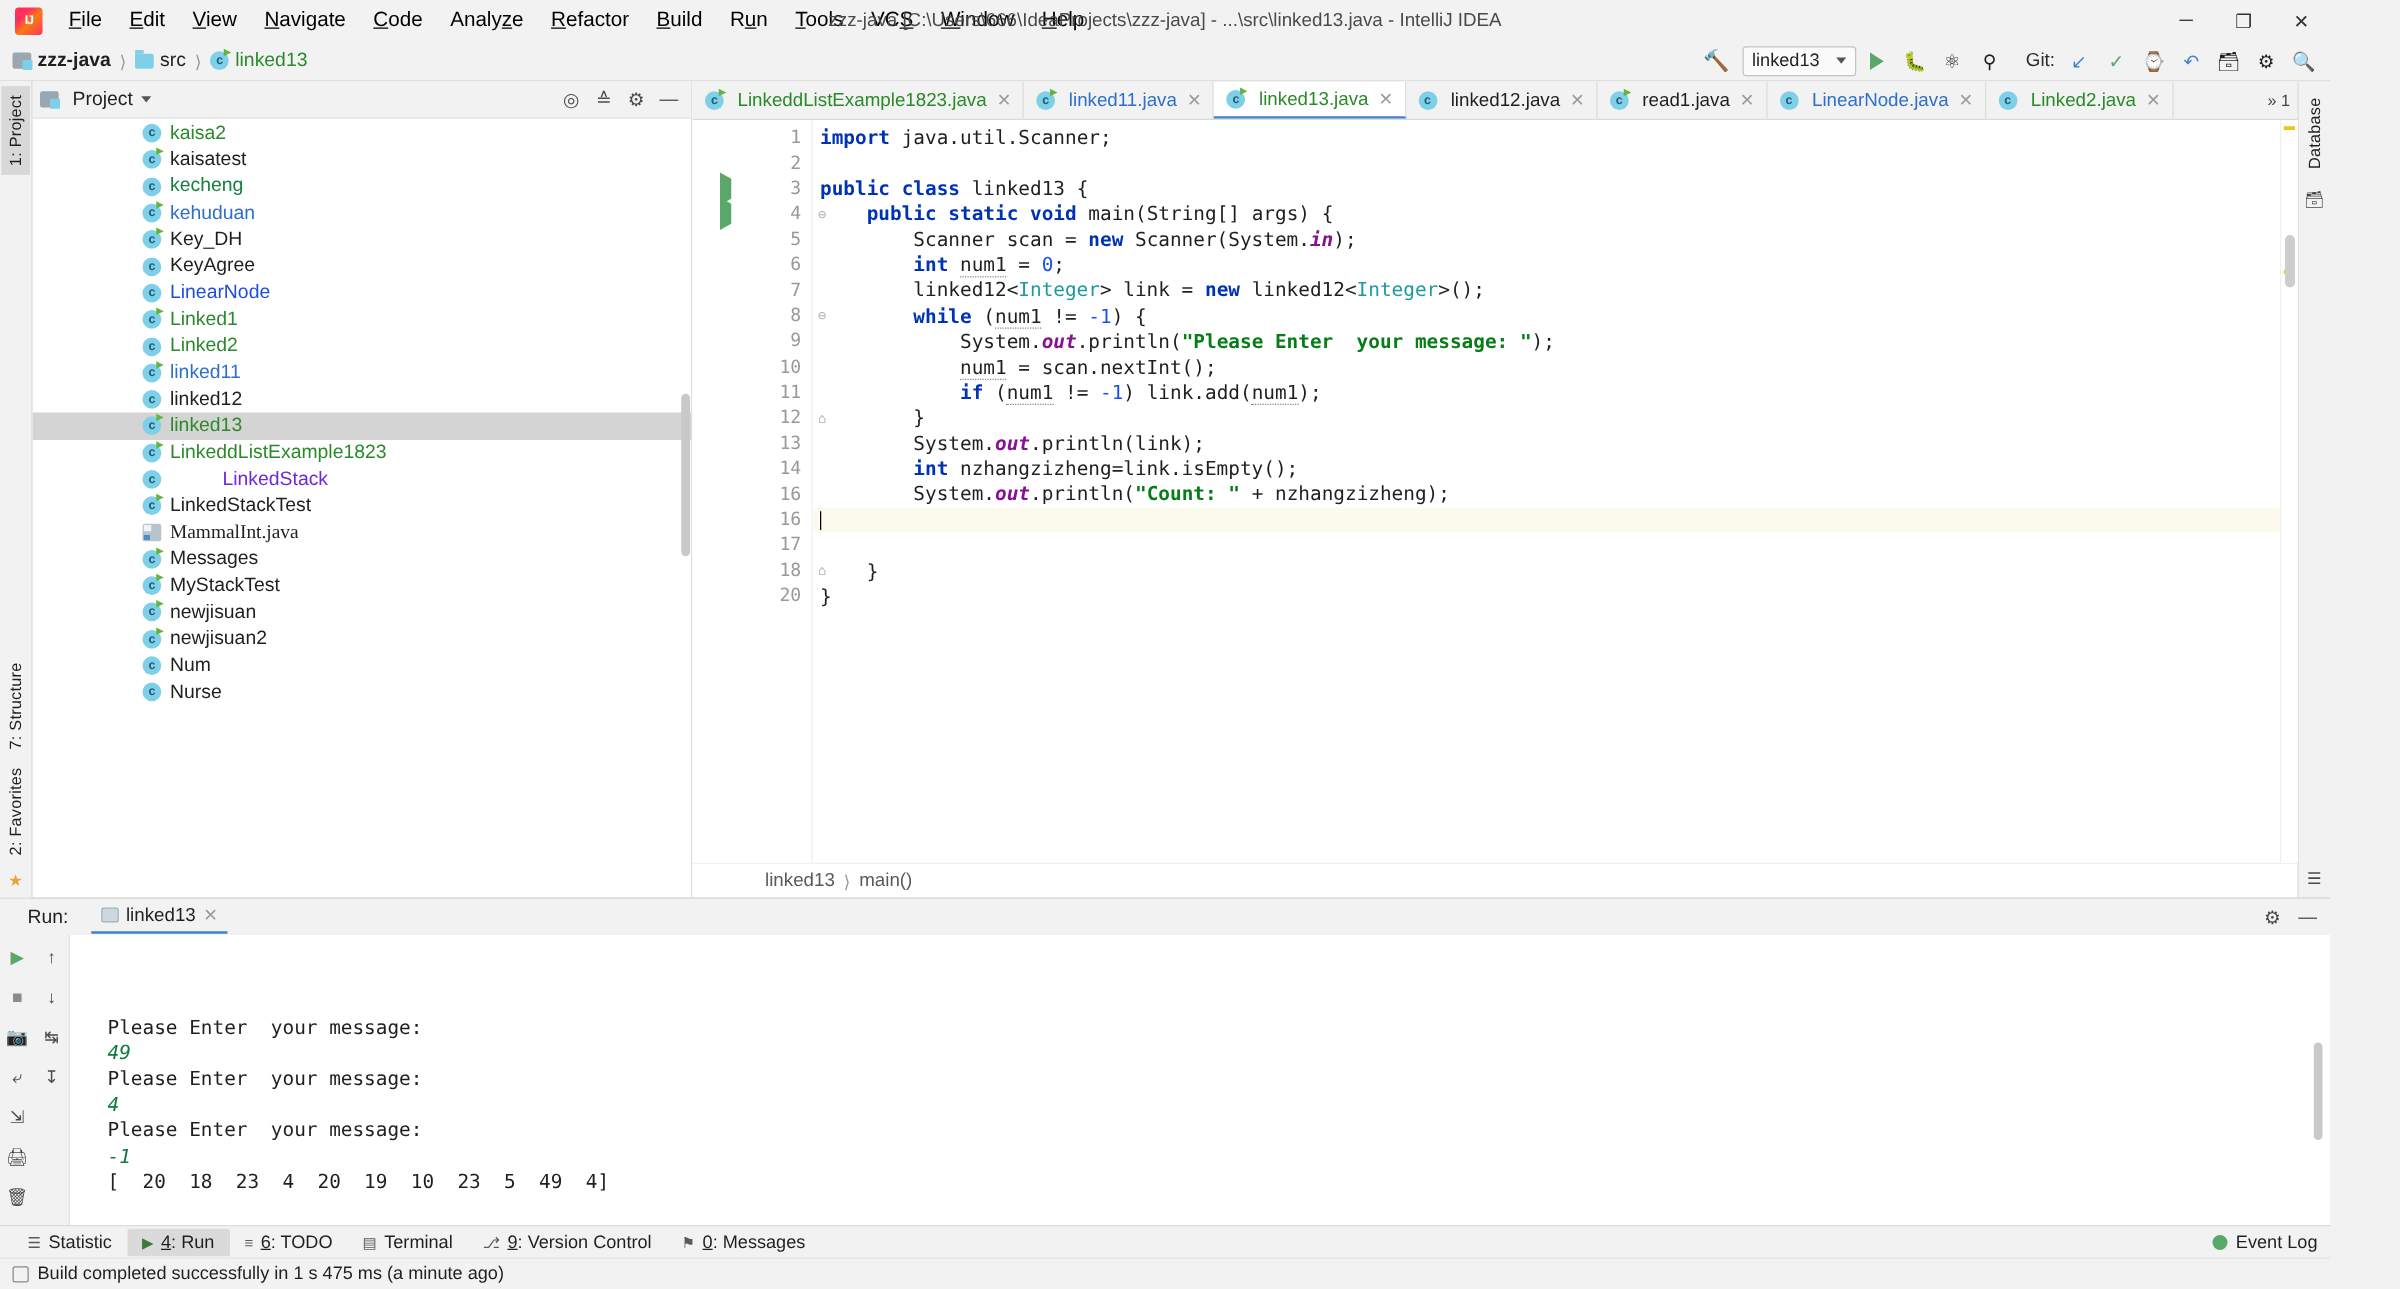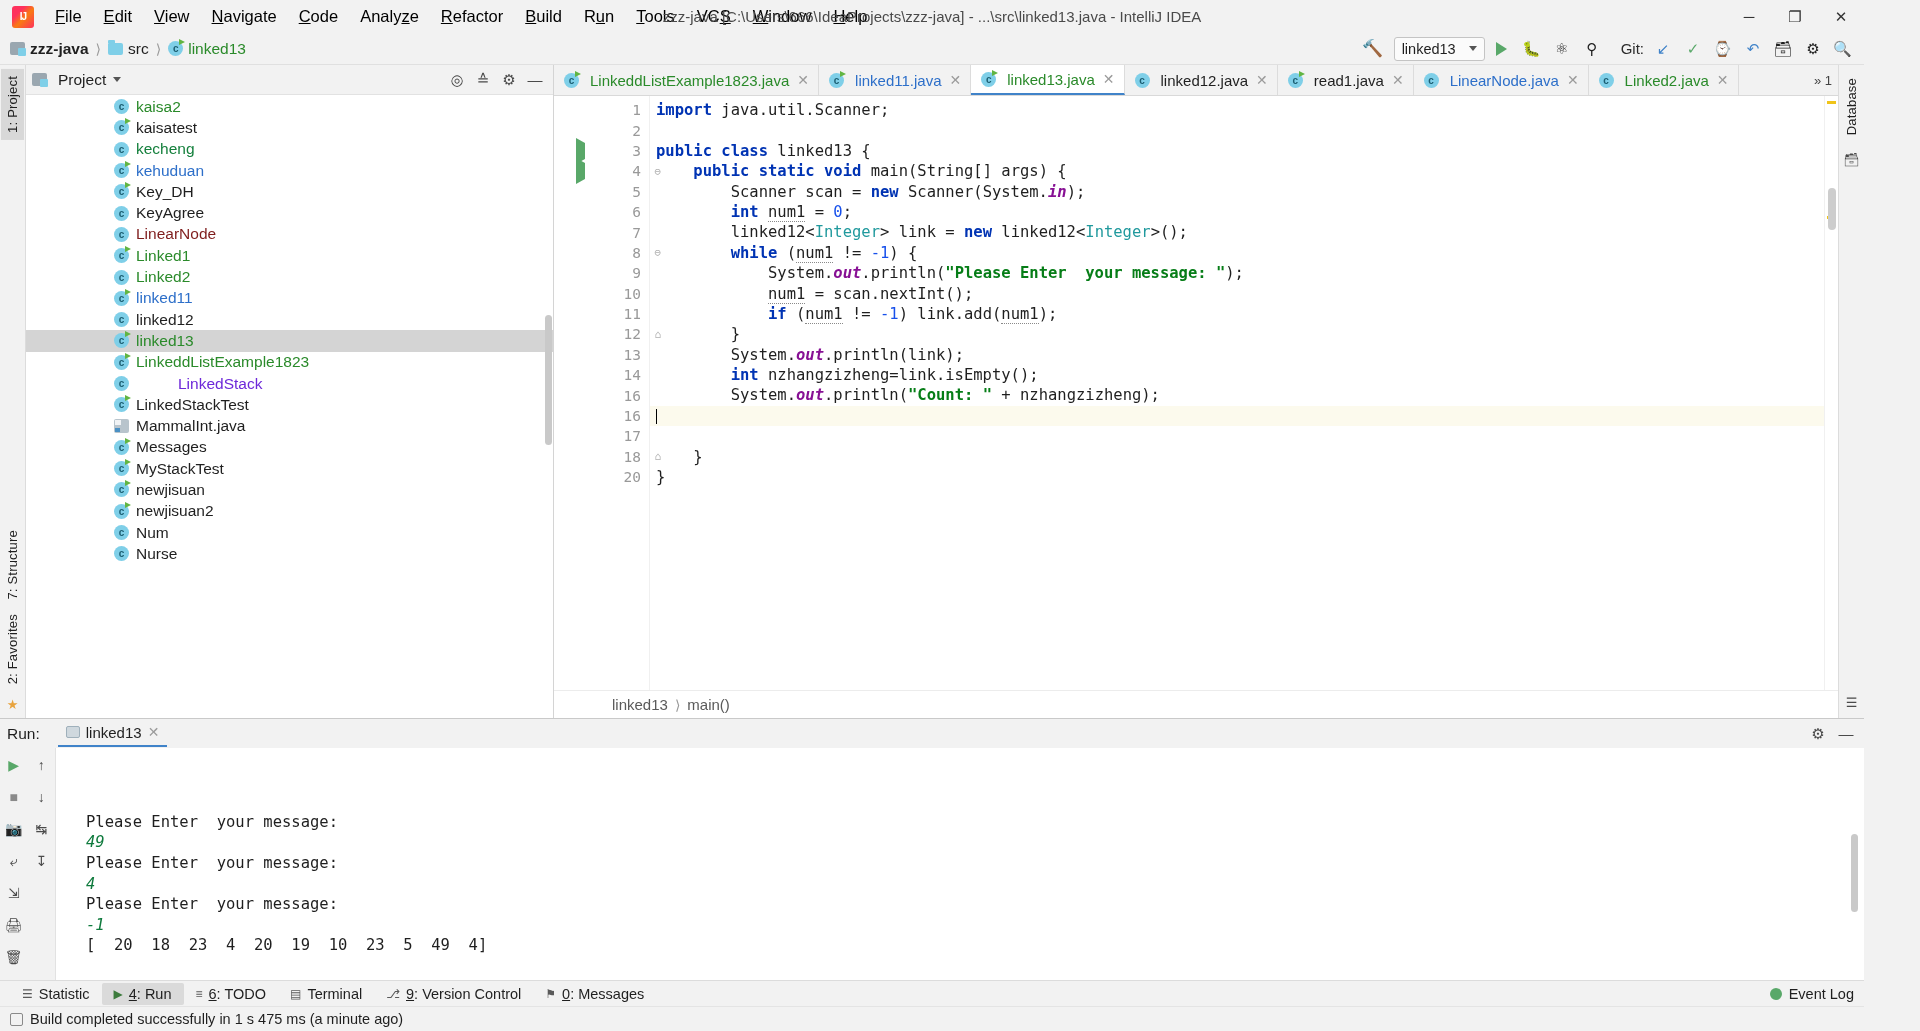--- a/index.html
+++ b/index.html
@@ -192,21 +192,21 @@
 
   .breadcrumb-bottom {
     height: 28px; flex: 0 0 28px; background: #fff; border-top: 1px solid #ececec;
     display: flex; align-items: center; padding-left: 58px; font-size: 15px; color: #5a5a5a; gap: 4px;
   }
 
   
   .run-panel { height: 262px; flex: 0 0 262px; background: #fff; display: flex; flex-direction: column; border-top: 1px solid #c9c9c9; }
   .run-head {
     height: 29px; flex: 0 0 29px; background: #f2f2f2; display: flex; align-items: center;
-    padding-left: 7px; font-size: 15.5px; position: relative;
+    padding-left: 22px; font-size: 15.5px; position: relative;
   }
   .run-tabchip {
     display: flex; align-items: center; gap: 6px; margin-left: 18px; padding: 3px 8px 4px;
     border-bottom: 2px solid #4083c9; font-size: 15px;
   }
   .ic-console { width:14px;height:12px;background:#cfd8de;border:1px solid #9fb0bb;border-radius:2px; }
   .run-head-right { margin-left: auto; display: flex; align-items: center; gap: 4px; padding-right: 6px; }
 
   .run-body { flex: 1 1 auto; display: flex; min-height: 0; }
   .run-side {
@@ -354,21 +354,21 @@
           <div class="tree-row">
             <span class="ic ic-class runnable">c</span>
             <span class="lbl" style="color: rgb(31, 31, 31);">Key_DH</span>
           </div>
           <div class="tree-row">
             <span class="ic ic-class">c</span>
             <span class="lbl" style="color: rgb(31, 31, 31);">KeyAgree</span>
           </div>
           <div class="tree-row">
             <span class="ic ic-class">c</span>
-            <span class="lbl" style="color: #7f1d1d;">LinearNode</span>
+            <span class="lbl" style="color: #1d4ed8;">LinearNode</span>
           </div>
           <div class="tree-row">
             <span class="ic ic-class runnable">c</span>
             <span class="lbl" style="color: rgb(42, 138, 42);">Linked1</span>
           </div>
           <div class="tree-row">
             <span class="ic ic-class">c</span>
             <span class="lbl" style="color: rgb(42, 138, 42);">Linked2</span>
           </div>
           <div class="tree-row">
@@ -390,21 +390,21 @@
           <div class="tree-row">
             <span class="ic ic-class">c</span>
             <span class="lbl" style="color: #6d28d9; margin-left: 44px;">LinkedStack</span>
           </div>
           <div class="tree-row">
             <span class="ic ic-class runnable">c</span>
             <span class="lbl" style="color: rgb(31, 31, 31);">LinkedStackTest</span>
           </div>
           <div class="tree-row">
             <span class="ic ic-java"></span>
-            <span class="lbl" style="color: rgb(31, 31, 31);">MammalInt.java</span>
+            <span class="lbl" style="color: rgb(31, 31, 31); font-family: Liberation Serif, serif;">MammalInt.java</span>
           </div>
           <div class="tree-row">
             <span class="ic ic-class runnable">c</span>
             <span class="lbl" style="color: rgb(31, 31, 31);">Messages</span>
           </div>
           <div class="tree-row">
             <span class="ic ic-class runnable">c</span>
             <span class="lbl" style="color: rgb(31, 31, 31);">MyStackTest</span>
           </div>
           <div class="tree-row">

